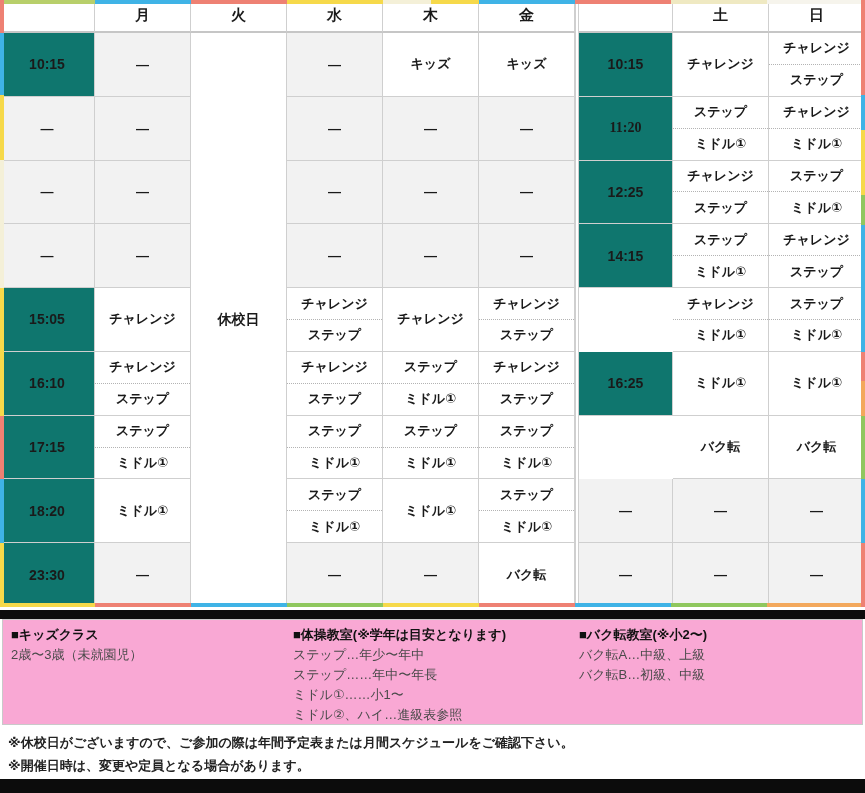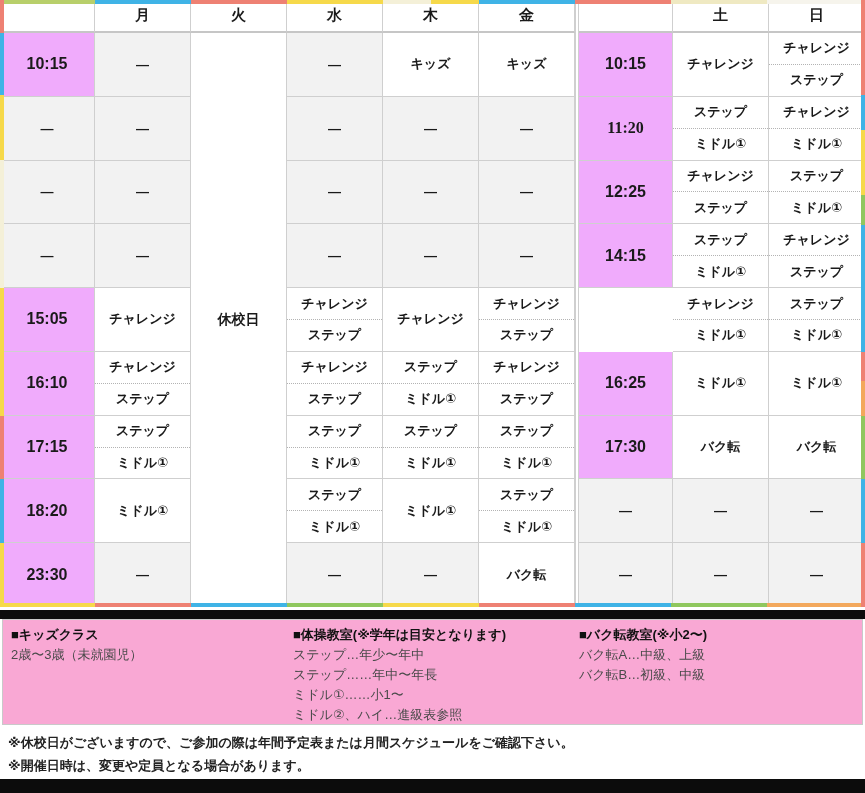--- a/index.html
+++ b/index.html
@@ -16,21 +16,21 @@
     grid-template-rows:33px repeat(9,1fr);
   }
   .cell{
     background:#fff;border-right:1px solid #cfcfcf;border-bottom:1px solid #cfcfcf;
     display:flex;flex-direction:column;align-items:stretch;justify-content:center;
     font-weight:bold;font-size:13px;text-align:center;overflow:hidden;
   }
   .cell .item{flex:1;display:flex;align-items:center;justify-content:center;padding:2px 1px;}
   .cell .item + .item{border-top:1px dotted #b3b3b3;}
   .hdr{font-size:15px;border-bottom:2px solid #c6c6c6;}
-  .time{background:#f0abfc;font-size:16px;}
+  .time{background:#0f766e;font-size:14px;}
   .gray{background:#f2f2f2;}
   .sep{background:#ffffff;border-right:1px solid #cfcfcf;border-left:1px solid #cfcfcf;grid-column:7;grid-row:1/11;}
   .closed{font-size:14px;}
   
   .strip{position:absolute;z-index:5;}
   .strip.top{left:0;top:0;width:865px;height:4px;
     background:linear-gradient(to right,#b8cf6b 0 95px,#3fb3e6 95px 191px,#ee8173 191px 287px,#f6d94a 287px 383px,#f4f0d8 383px 431px,#f6d94a 431px 479px,#3fb3e6 479px 575px,#ee8173 575px 671px,#efe9c2 671px 767px,#f6f4ec 767px 861px,#3fb3e6 861px 865px);}
   .strip.bottom{left:0;top:603px;width:865px;height:4px;
     background:linear-gradient(to right,#f6d94a 0 95px,#ee8173 95px 191px,#3fb3e6 191px 287px,#8fc75e 287px 383px,#f6d94a 383px 479px,#ee8173 479px 575px,#3fb3e6 575px 671px,#8fc75e 671px 767px,#f3a85c 767px 865px);}
   .strip.left{left:0;top:0;width:4px;height:607px;
@@ -283,23 +283,20 @@
       </div>
       <div class="cell time" style="grid-area: 7 / 8;">
         <span class="item">16:25</span>
       </div>
       <div class="cell " style="grid-area: 7 / 9;">
         <span class="item">ミドル①</span>
       </div>
       <div class="cell " style="grid-area: 7 / 10;">
         <span class="item">ミドル①</span>
       </div>
-      <div class="cell time" style="grid-area: 8 / 8;">
-        <span class="item">17:30</span>
-      </div>
       <div class="cell " style="grid-area: 8 / 9;">
         <span class="item">バク転</span>
       </div>
       <div class="cell " style="grid-area: 8 / 10;">
         <span class="item">バク転</span>
       </div>
       <div class="cell gray" style="grid-area: 9 / 8;">
         <span class="item">—</span>
       </div>
       <div class="cell gray" style="grid-area: 9 / 9;">

